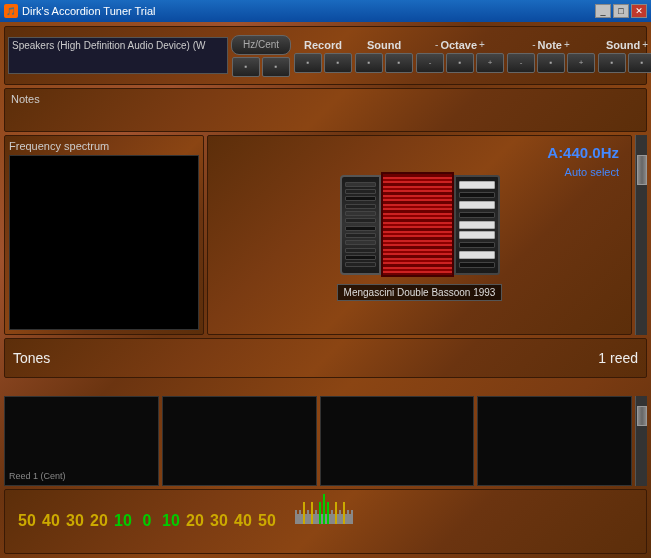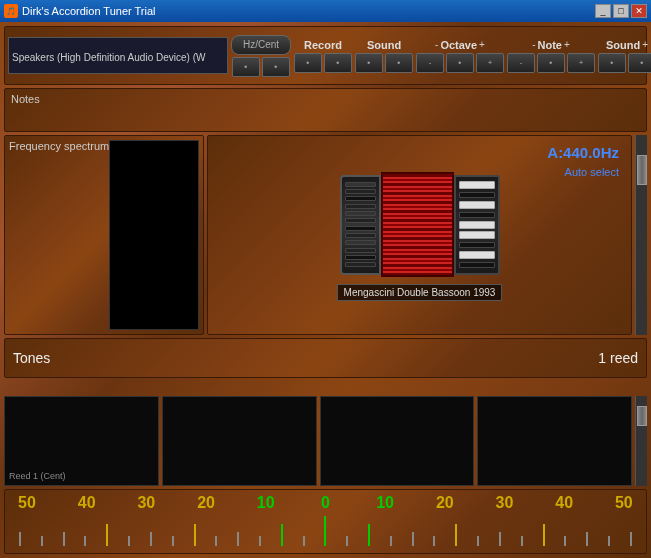--- a/index.html
+++ b/index.html
@@ -47,21 +47,21 @@
       align-items: center;
       gap: 3px;
       padding: 3px;
     }
     .device-select {
       height: 37px;
       background: #1a1a2e;
       border: 1px solid #555;
       color: #ccc;
       font-size: 10px;
-      padding: 14px 3px;
+      padding: 2px 3px;
       flex: 0 0 220px;
       overflow: hidden;
       white-space: nowrap;
     }
     .toolbar-section {
       display: flex;
       flex-direction: column;
       align-items: center;
       gap: 2px;
     }
@@ -107,21 +107,21 @@
     
     .notes-panel {
       height: 50px;
       padding: 4px 6px;
       display: flex;
       align-items: flex-start;
     }
     .freq-panel {
       flex: 0 0 200px;
       display: flex;
-      flex-direction: row;
+      flex-direction: column;
       padding: 4px;
     }
     .freq-label { color: #ccc; font-size: 11px; margin-bottom: 3px; }
     .freq-display {
       flex: 1;
       background: #0a0a0a;
       border: 1px solid #333;
     }
     .accordion-body {
       width: 160px;
@@ -209,21 +209,21 @@
       justify-content: flex-end;
       padding: 4px;
     }
     .reed-panel-label { color: #888; font-size: 9px; }
 
     
     .tuning-meter {
       height: 75px;
       padding: 4px 6px;
       display: flex;
-      flex-direction: column;
+      flex-direction: row;
       gap: 4px;
     }
     .meter-numbers {
       display: flex;
       justify-content: space-between;
       align-items: center;
       padding: 0 4px;
     }
     .meter-num {
       font-size: 16px;

